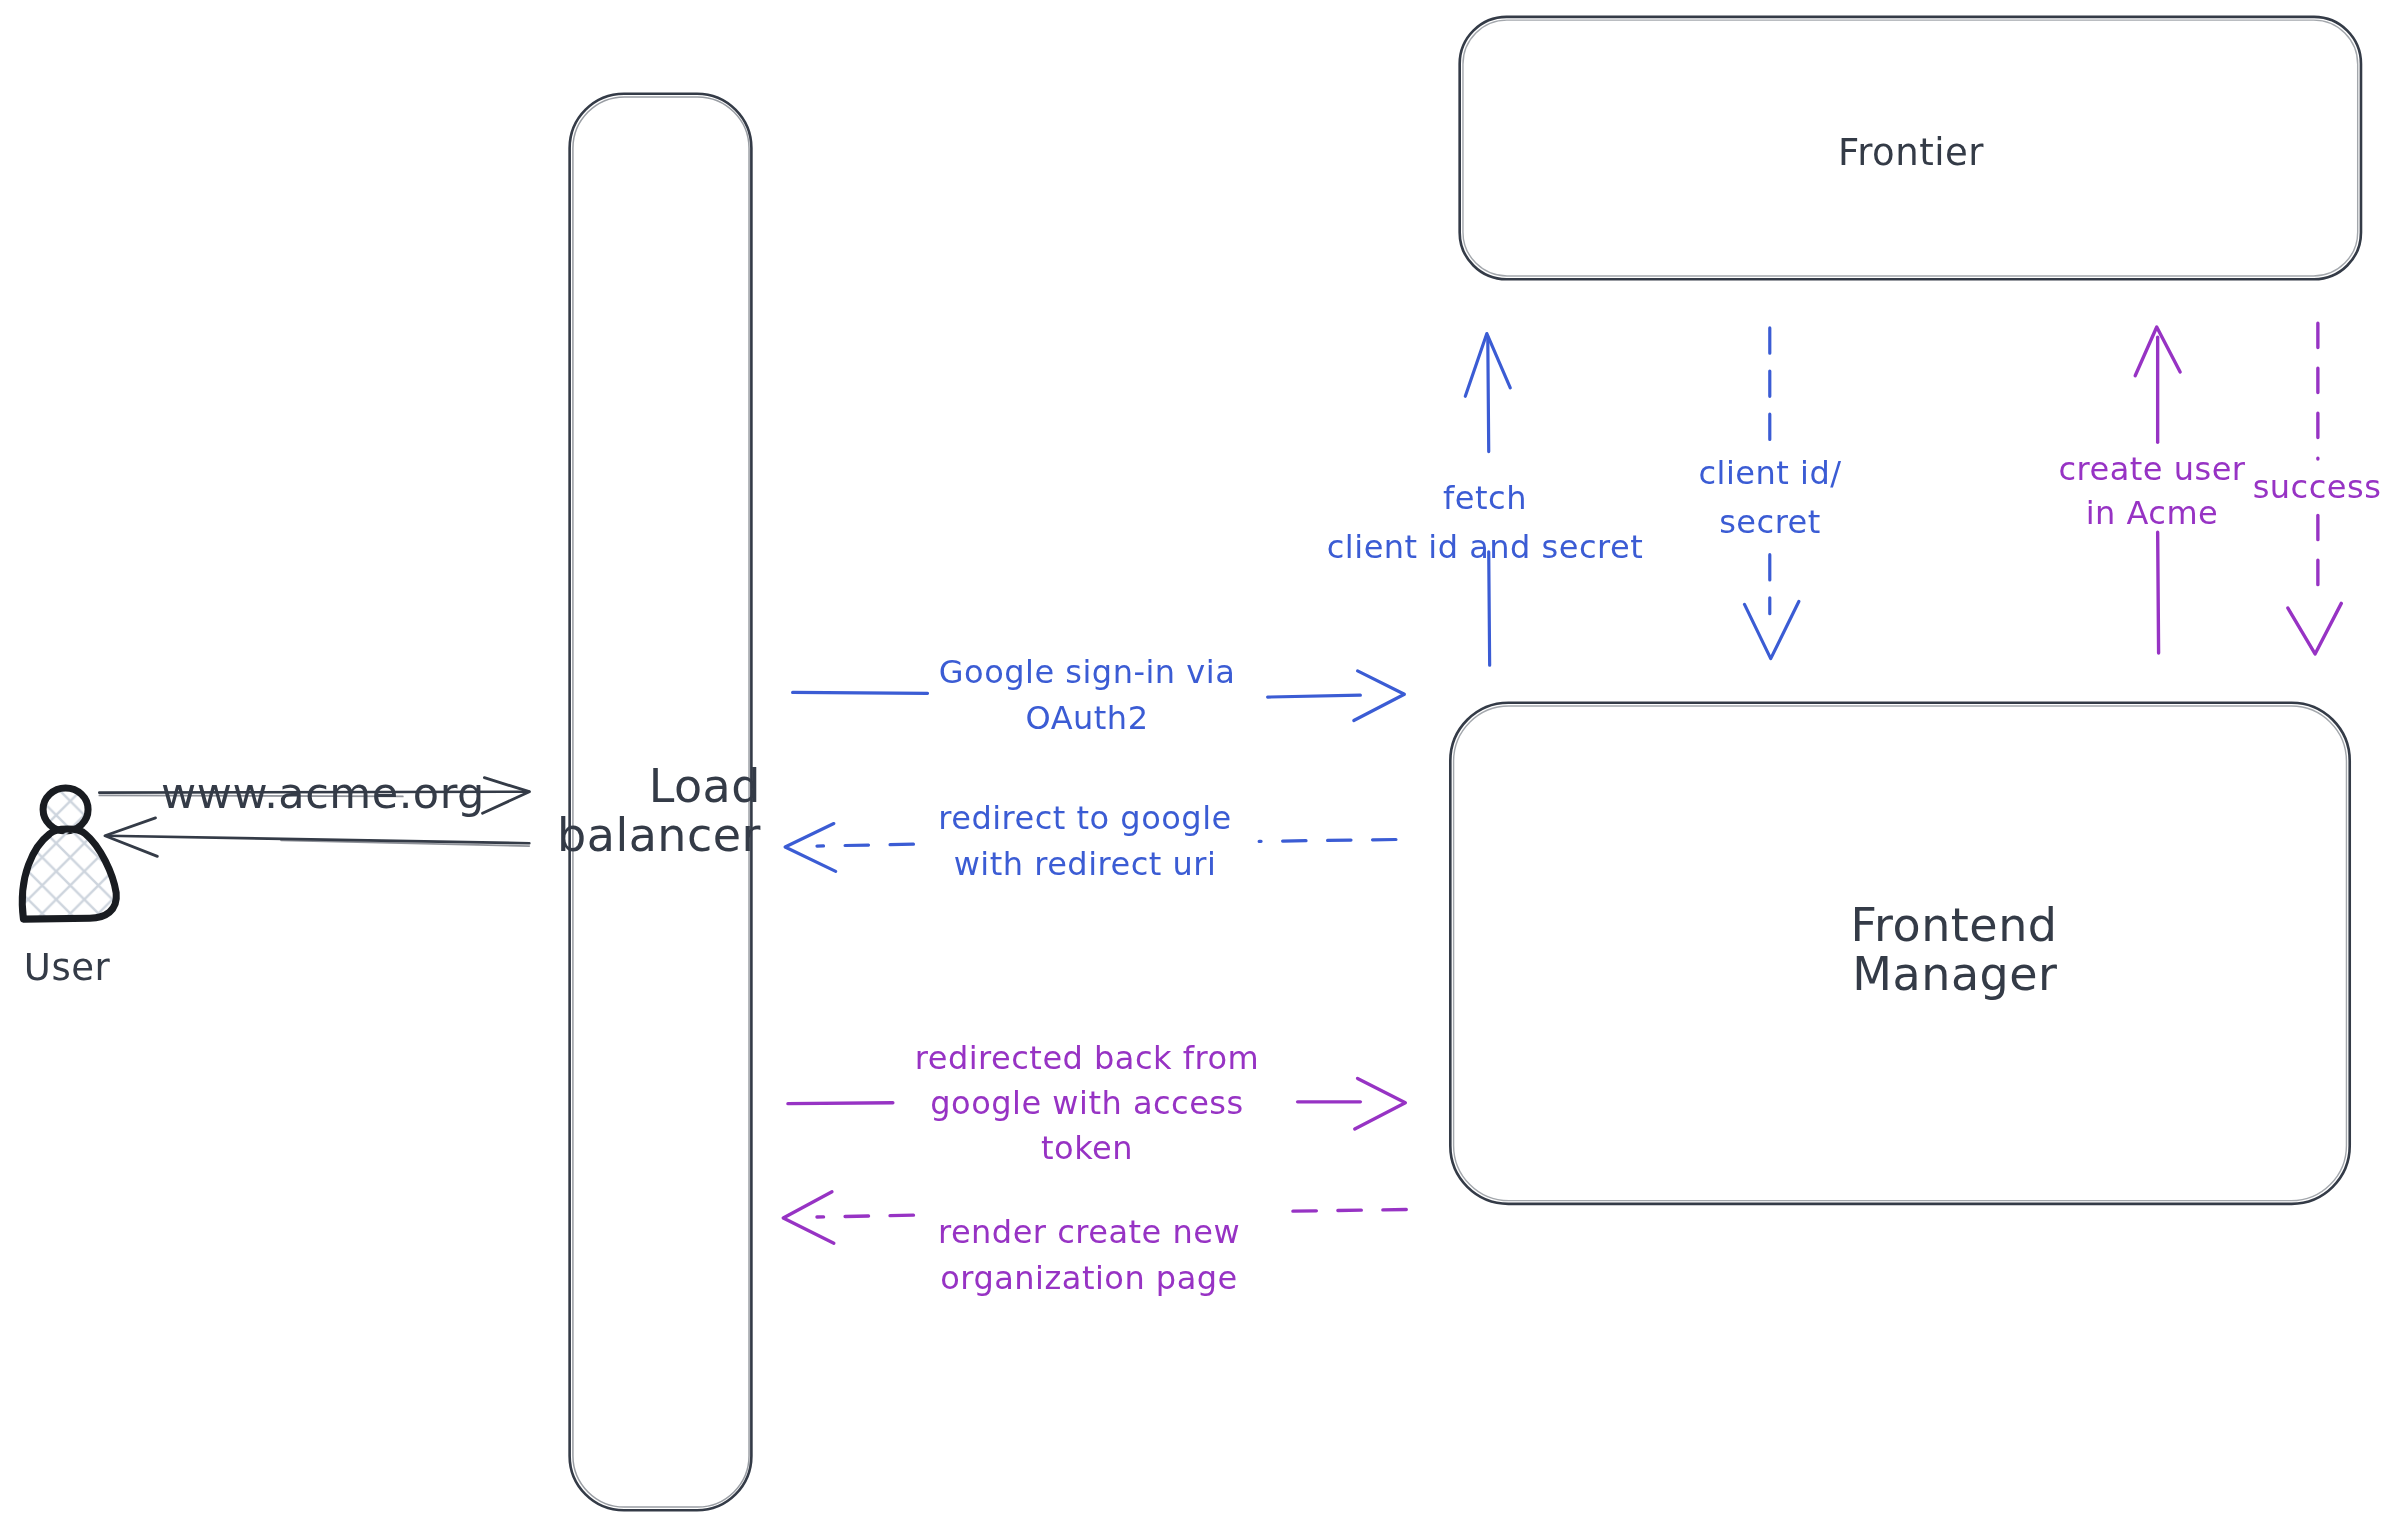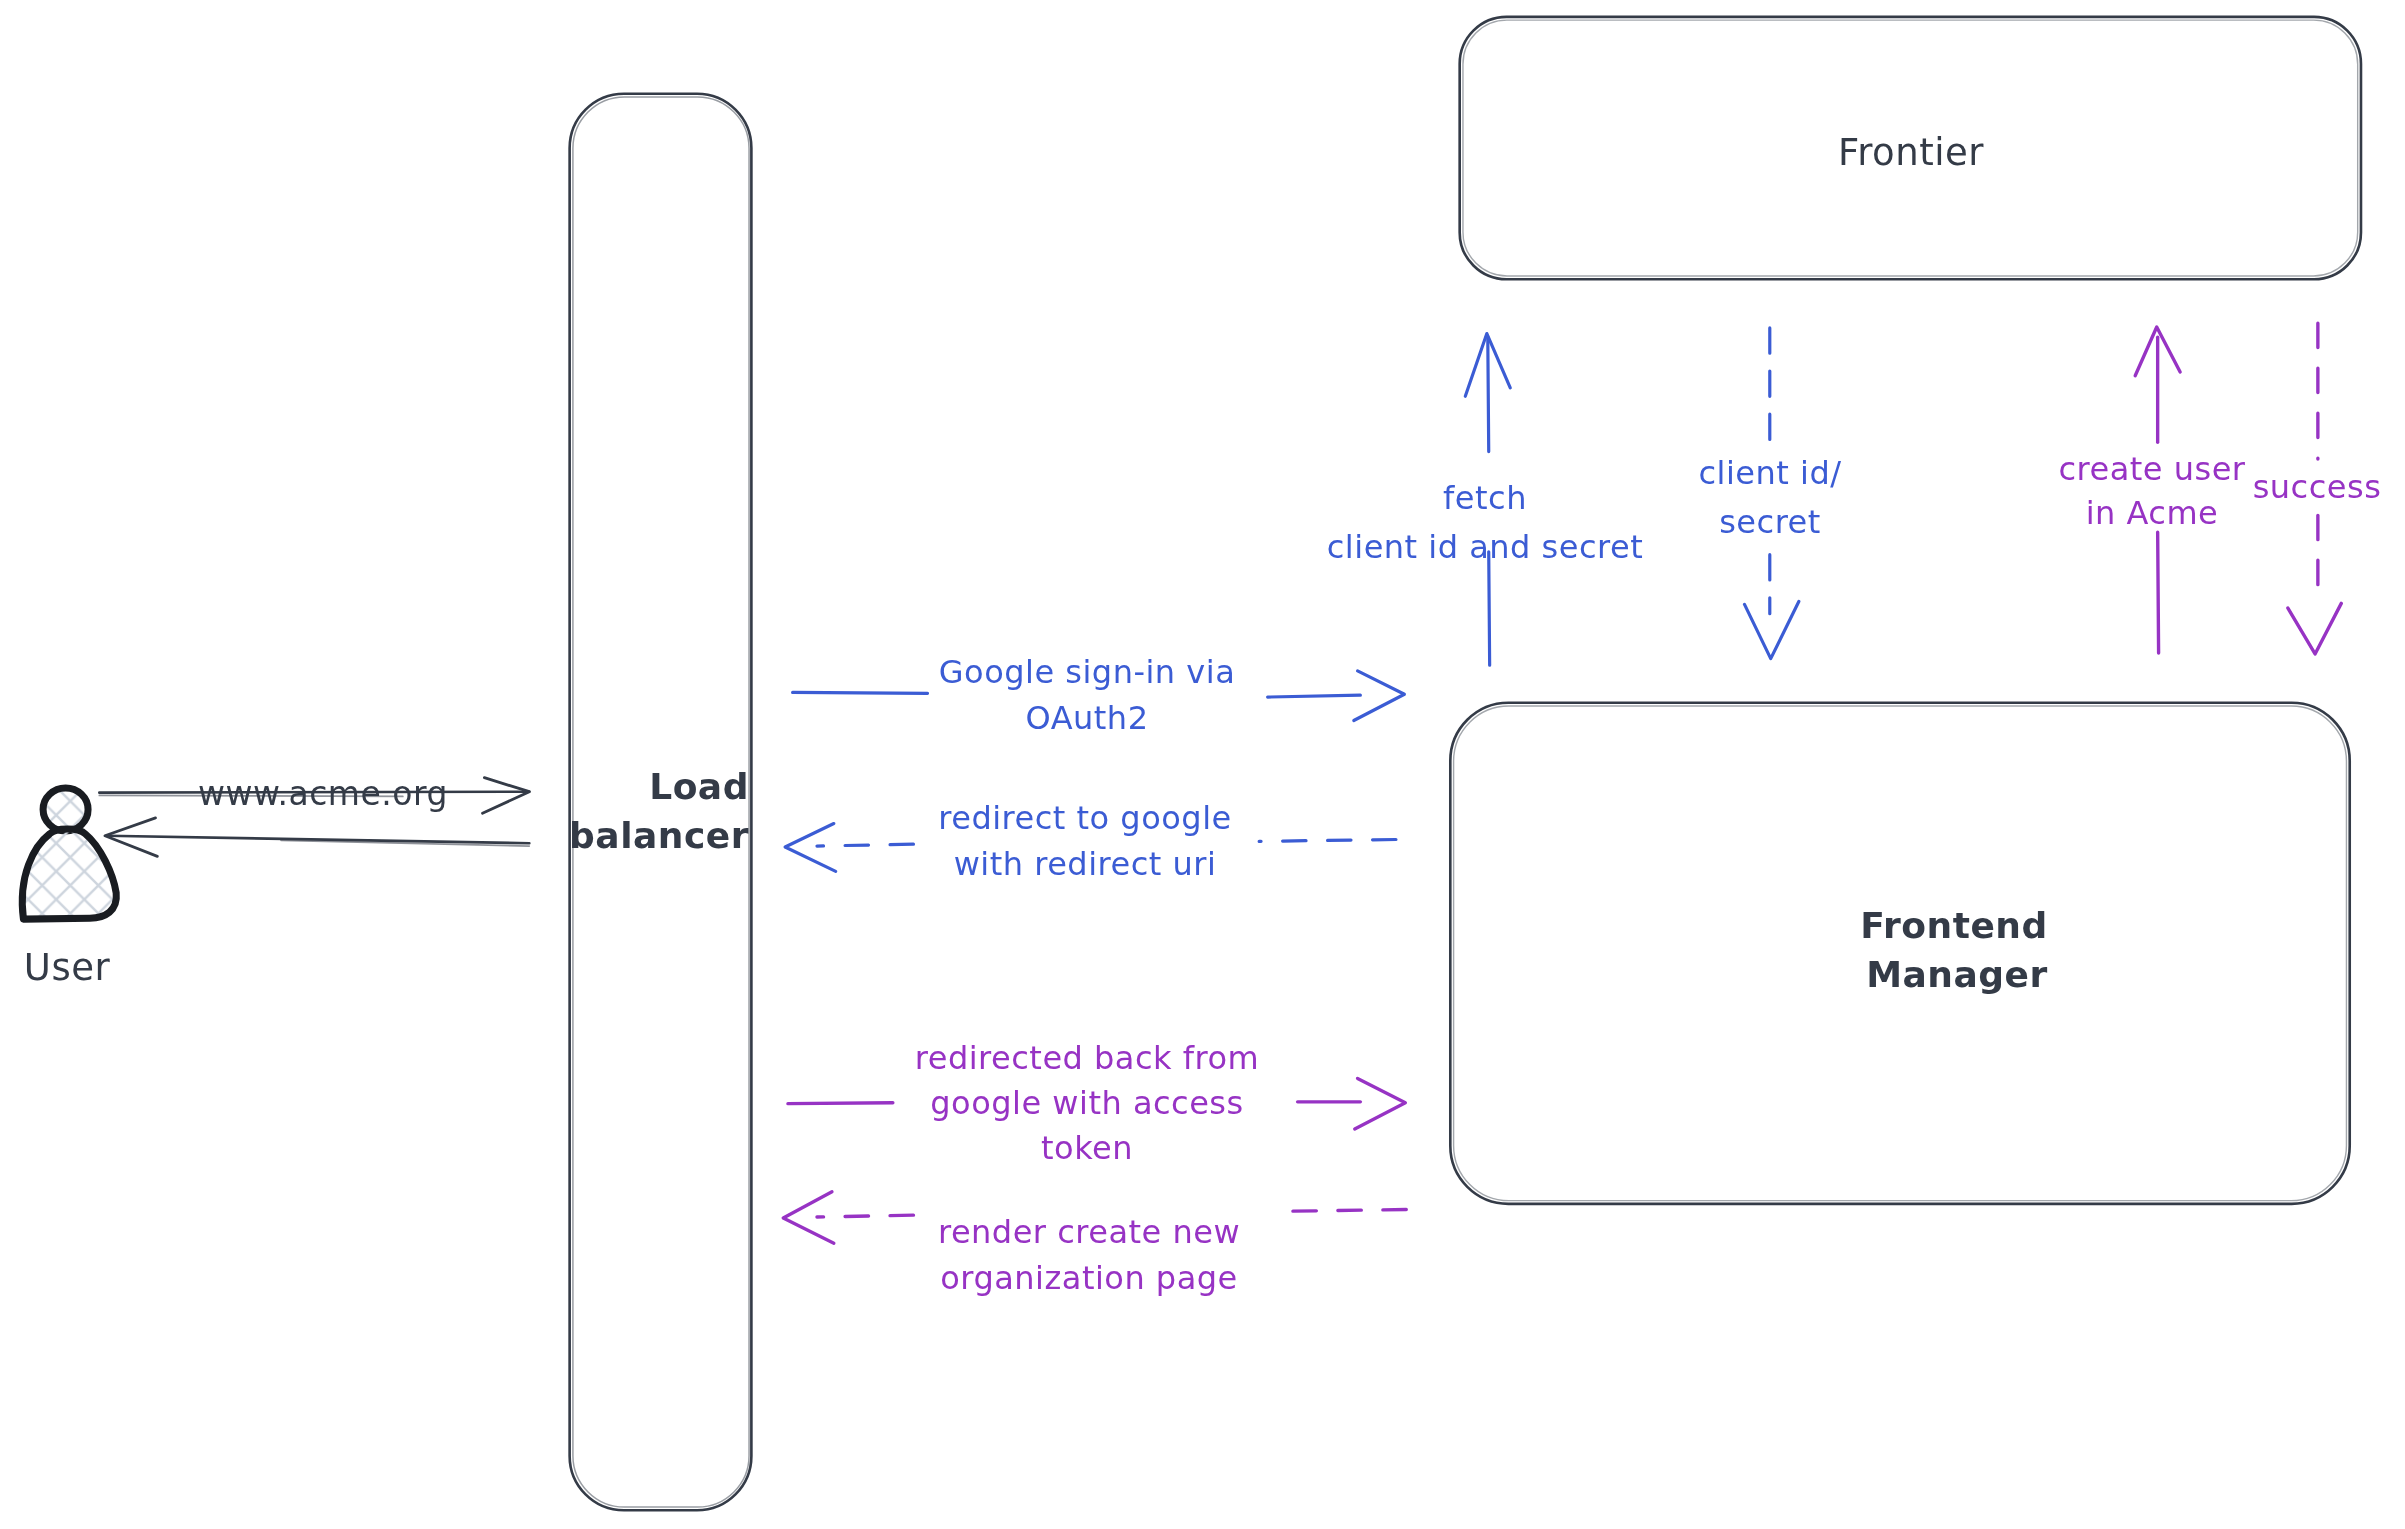--- a/index.html
+++ b/index.html
@@ -24,22 +24,22 @@
     transform:translate(-50%,-50%);
     text-align:center;
     white-space:nowrap;
     font-family:"DejaVu Sans",sans-serif;
     letter-spacing:0.5px;
   }
   .ink{color:var(--ink);text-align:right;}
   .blue{color:var(--blue);}
   .purple{color:var(--purple);}
   .fs34{font-size:32px;line-height:46px;}
-  .fs35{font-size:33px;line-height:33px;}
-  .fs38{font-size:36px;line-height:49px;font-weight:bold;}
+  .fs35{font-size:43px;line-height:33px;}
+  .fs38{font-size:46px;line-height:49px;}
   .fs40{font-size:37px;line-height:37px;}
 </style>
 </head>
 <body>
 
 <div class="canvas">
 
   <svg class="layer" width="2405" height="1530" viewBox="0 0 2567 1633">
     <defs>
       <pattern id="hatch" patternUnits="userSpaceOnUse" width="30" height="30">

